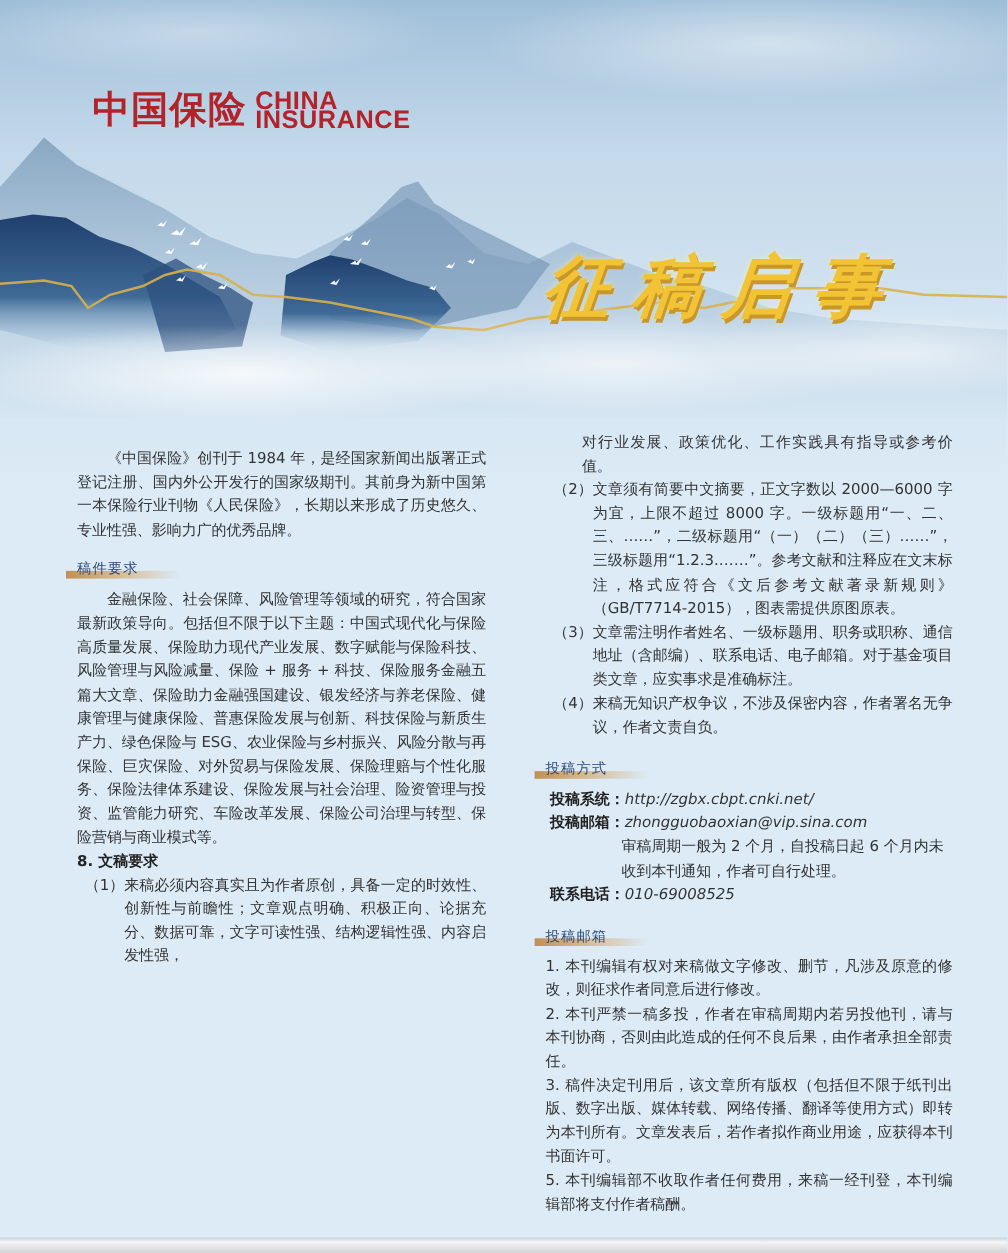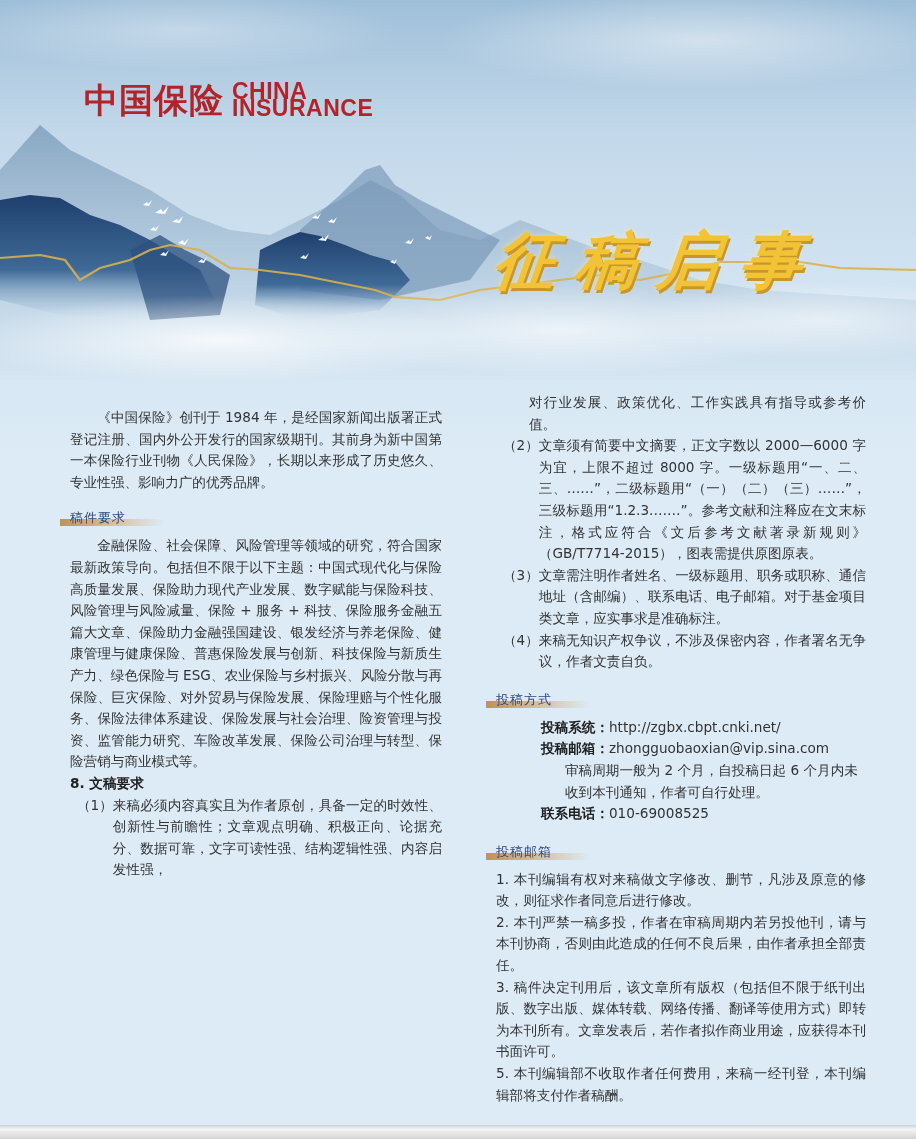--- a/index.html
+++ b/index.html
@@ -36,22 +36,22 @@
   .sec-head { position: relative; margin-top: 14px; margin-bottom: 6px; height: 22px; }
   .sec-head .bar { position: absolute; left: -10px; top: 12px; width: 104px; height: 7px;
     background: linear-gradient(90deg, #c19154 0%, #d6b68a 40%, rgba(220,235,246,0) 100%); }
   .sec-head .t { position: relative; font-weight: normal; font-size: 13px; color: #2f4a7a; letter-spacing: 1px; }
   .sub-head { font-weight: bold; font-size: 13.6px; color: #222; }
   .num-item { display: flex; }
   .num-item .n { flex: 0 0 33px; padding-left: 7px; }
   .num-item .body { flex: 1; text-align: justify; }
   .cont { padding-left: 33px; text-align: justify; }
   .kv { display: flex; margin-left: 4px; }
-  .kv .k { font-weight: bold; white-space: nowrap; color: #222; margin-left: 41px; }
-  .kv .v { color: #333; }
+  .kv .k { font-weight: bold; white-space: nowrap; color: #222; }
+  .kv .v { color: #333; font-style: italic; }
   .kv-note { padding-left: 69px; }
   .notes p { text-align: justify; }
 </style>
 </head>
 <body>
 
 <div class="page">
 
   <div class="banner">
     <svg width="916" height="380" viewBox="0 0 916 380">

